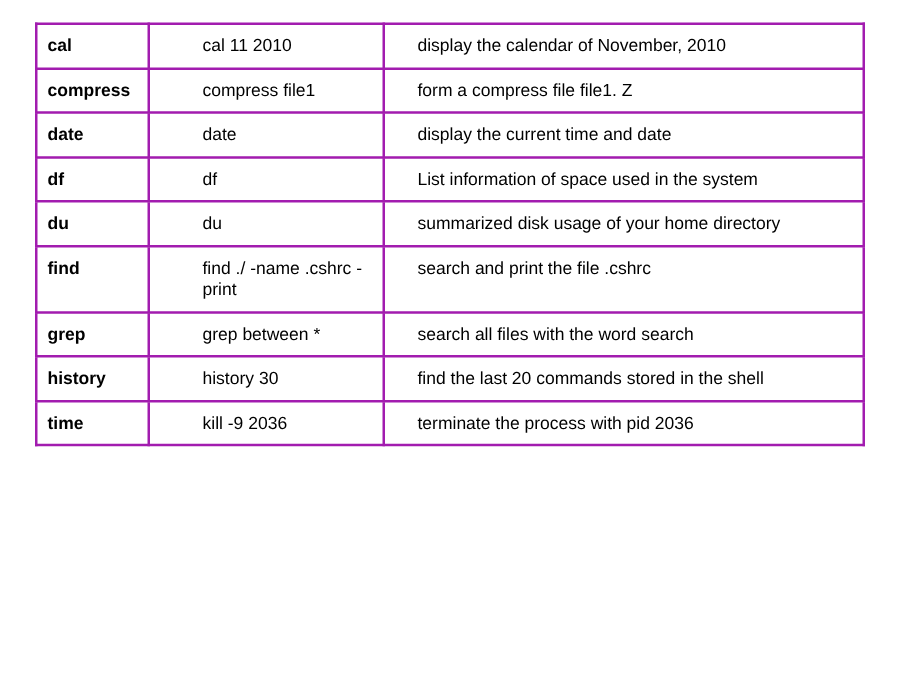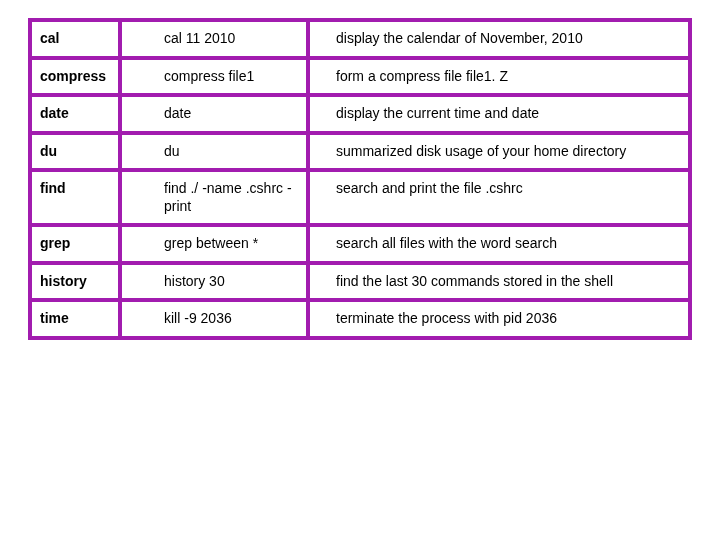--- a/index.html
+++ b/index.html
@@ -26,21 +26,21 @@
     margin: 0 0 20px 0;
     font-family: Arial, Helvetica, sans-serif;
   }
   table.cmd {
     width: 100%;
     border-collapse: collapse;
     border: 2px solid #000;
     table-layout: fixed;
   }
   table.cmd td {
-    border: 4px solid #a21caf;
+    border: 2px solid #a21caf;
     padding: 8px 8px;
     font-size: 14px;
     line-height: 1.25;
     vertical-align: top;
     word-wrap: break-word;
   }
   table.cmd tr td:first-child {
     width: 90px;
     font-weight: 700;
   }
@@ -68,38 +68,43 @@
           <td>compress</td>
           <td>compress file1</td>
           <td>form a compress file file1. Z</td>
         </tr>
         <tr>
           <td>date</td>
           <td>date</td>
           <td>display the current time and date</td>
         </tr>
         <tr>
+          <td>df</td>
+          <td>df</td>
+          <td>List information of space used in the system</td>
+        </tr>
+        <tr>
           <td>du</td>
           <td>du</td>
           <td>summarized disk usage of your home directory</td>
         </tr>
         <tr>
           <td>find</td>
           <td>find ./ -name .cshrc -print</td>
           <td>search and print the file .cshrc</td>
         </tr>
         <tr>
           <td>grep</td>
           <td>grep between *</td>
           <td>search all files with the word search</td>
         </tr>
         <tr>
           <td>history</td>
           <td>history 30</td>
-          <td>find the last 30 commands stored in the shell</td>
+          <td>find the last 20 commands stored in the shell</td>
         </tr>
         <tr>
           <td>time</td>
           <td>kill -9 2036</td>
           <td>terminate the process with pid 2036</td>
         </tr>
       </tbody>
   </table>
 </div>
 

